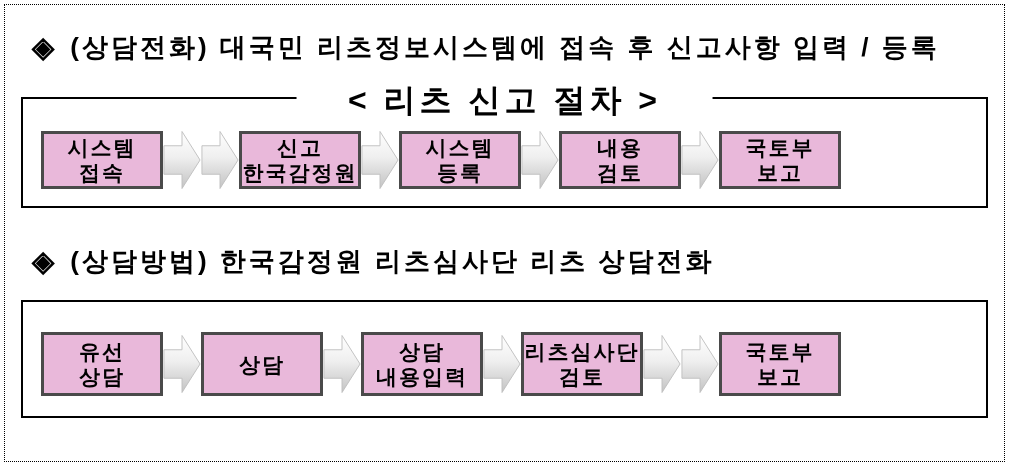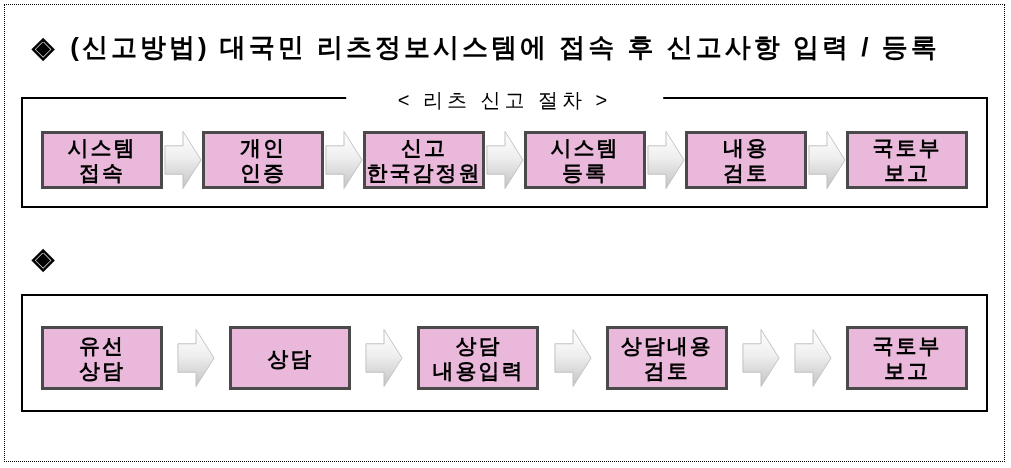--- a/index.html
+++ b/index.html
@@ -44,30 +44,29 @@
   }
   #flow1 { height: 111px; margin-top: 32px; }
   #flow2 { height: 118px; margin-top: 21px; }
   .flow-legend {
     position: absolute;
     top: -14px;
     left: 50%;
     transform: translateX(-50%);
     background: #ffffff;
     padding: 0 52px;
-    font-weight: normal;
-    font-size: 20px;
+    font-weight: bold;
+    font-size: 32px;
     letter-spacing: 4px;
     line-height: 30px;
     white-space: nowrap;
   }
   .flow-row {
     display: flex;
     align-items: center;
-    justify-content: space-between;
     padding: 30px 18px 0 18px;
   }
   #flow1 .flow-row { padding-top: 30px; }
   #flow2 .flow-row { padding-top: 30px; }
   .step {
     width: 122px;
     background: var(--box-fill, #e9b8da);
     border: 3px solid var(--box-border, #4a4a4a);
     box-sizing: border-box;
     display: flex;
@@ -98,37 +97,33 @@
       <stop offset="0.45" stop-color="#efefef"></stop>
       <stop offset="1" stop-color="#c3c3c3"></stop>
     </linearGradient>
   </defs>
 </svg>
 
 <div class="page">
 
   <div class="section-header" id="section1-header">
     <span class="bullet">◈</span>
-    <span class="section-title">(신고방법) 대국민 리츠정보시스템에 접속 후 신고사항 입력 / 등록</span>
+    <span class="section-title">(상담전화) 대국민 리츠정보시스템에 접속 후 신고사항 입력 / 등록</span>
   </div>
 
   <div class="flow" id="flow1">
     <div class="flow-legend">&lt; 리츠 신고 절차 &gt;</div>
     <div class="flow-row">
       <div class="step">
           <span class="step-label">시스템
 접속</span>
         </div>
       <svg class="arrow" width="38" height="62" viewBox="0 0 40 64">
           <polygon points="1,17 20,17 20,2 39,32 20,62 20,47 1,47" fill="url(#arrowGrad)" stroke="#c0c0c0" stroke-width="1"></polygon>
         </svg>
-      <div class="step">
-          <span class="step-label">개인
-인증</span>
-        </div>
       <svg class="arrow" width="38" height="62" viewBox="0 0 40 64">
           <polygon points="1,17 20,17 20,2 39,32 20,62 20,47 1,47" fill="url(#arrowGrad)" stroke="#c0c0c0" stroke-width="1"></polygon>
         </svg>
       <div class="step">
           <span class="step-label">신고
 한국감정원</span>
         </div>
       <svg class="arrow" width="38" height="62" viewBox="0 0 40 64">
           <polygon points="1,17 20,17 20,2 39,32 20,62 20,47 1,47" fill="url(#arrowGrad)" stroke="#c0c0c0" stroke-width="1"></polygon>
         </svg>
@@ -148,20 +143,21 @@
         </svg>
       <div class="step">
           <span class="step-label">국토부
 보고</span>
         </div>
     </div>
   </div>
 
   <div class="section-header" id="section2-header">
     <span class="bullet">◈</span>
+    <span class="section-title">(상담방법) 한국감정원 리츠심사단 리츠 상담전화</span>
   </div>
 
   <div class="flow" id="flow2">
     <div class="flow-row">
       <div class="step">
           <span class="step-label">유선
 상담</span>
         </div>
       <svg class="arrow" width="38" height="62" viewBox="0 0 40 64">
           <polygon points="1,17 20,17 20,2 39,32 20,62 20,47 1,47" fill="url(#arrowGrad)" stroke="#c0c0c0" stroke-width="1"></polygon>
@@ -173,21 +169,21 @@
           <polygon points="1,17 20,17 20,2 39,32 20,62 20,47 1,47" fill="url(#arrowGrad)" stroke="#c0c0c0" stroke-width="1"></polygon>
         </svg>
       <div class="step">
           <span class="step-label">상담
 내용입력</span>
         </div>
       <svg class="arrow" width="38" height="62" viewBox="0 0 40 64">
           <polygon points="1,17 20,17 20,2 39,32 20,62 20,47 1,47" fill="url(#arrowGrad)" stroke="#c0c0c0" stroke-width="1"></polygon>
         </svg>
       <div class="step">
-          <span class="step-label">상담내용
+          <span class="step-label">리츠심사단
 검토</span>
         </div>
       <svg class="arrow" width="38" height="62" viewBox="0 0 40 64">
           <polygon points="1,17 20,17 20,2 39,32 20,62 20,47 1,47" fill="url(#arrowGrad)" stroke="#c0c0c0" stroke-width="1"></polygon>
         </svg>
       <svg class="arrow" width="38" height="62" viewBox="0 0 40 64">
           <polygon points="1,17 20,17 20,2 39,32 20,62 20,47 1,47" fill="url(#arrowGrad)" stroke="#c0c0c0" stroke-width="1"></polygon>
         </svg>
       <div class="step">
           <span class="step-label">국토부

